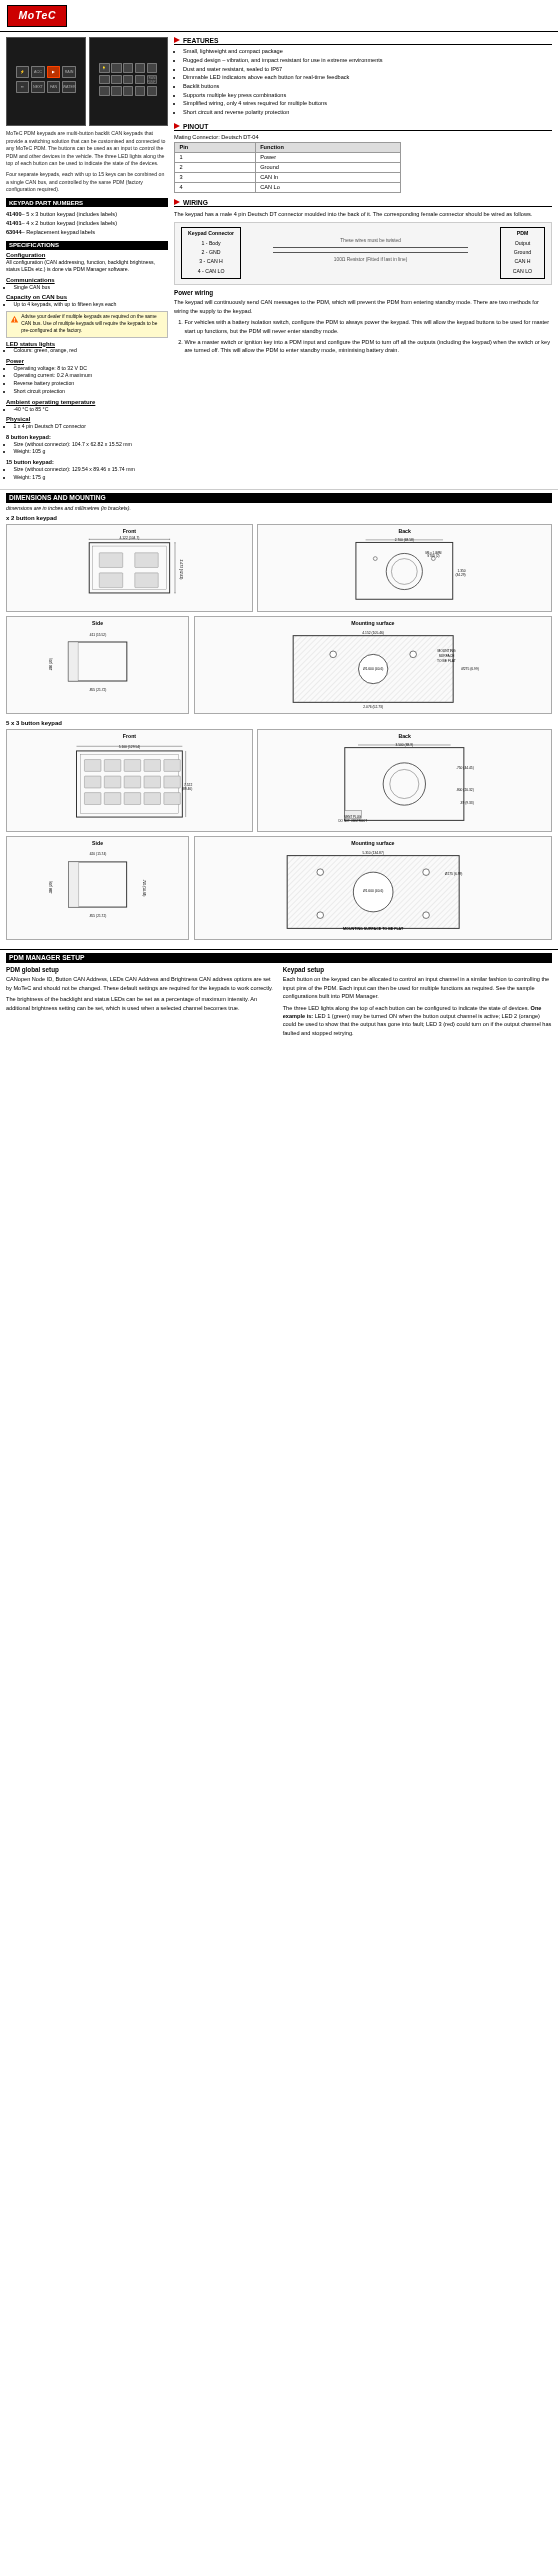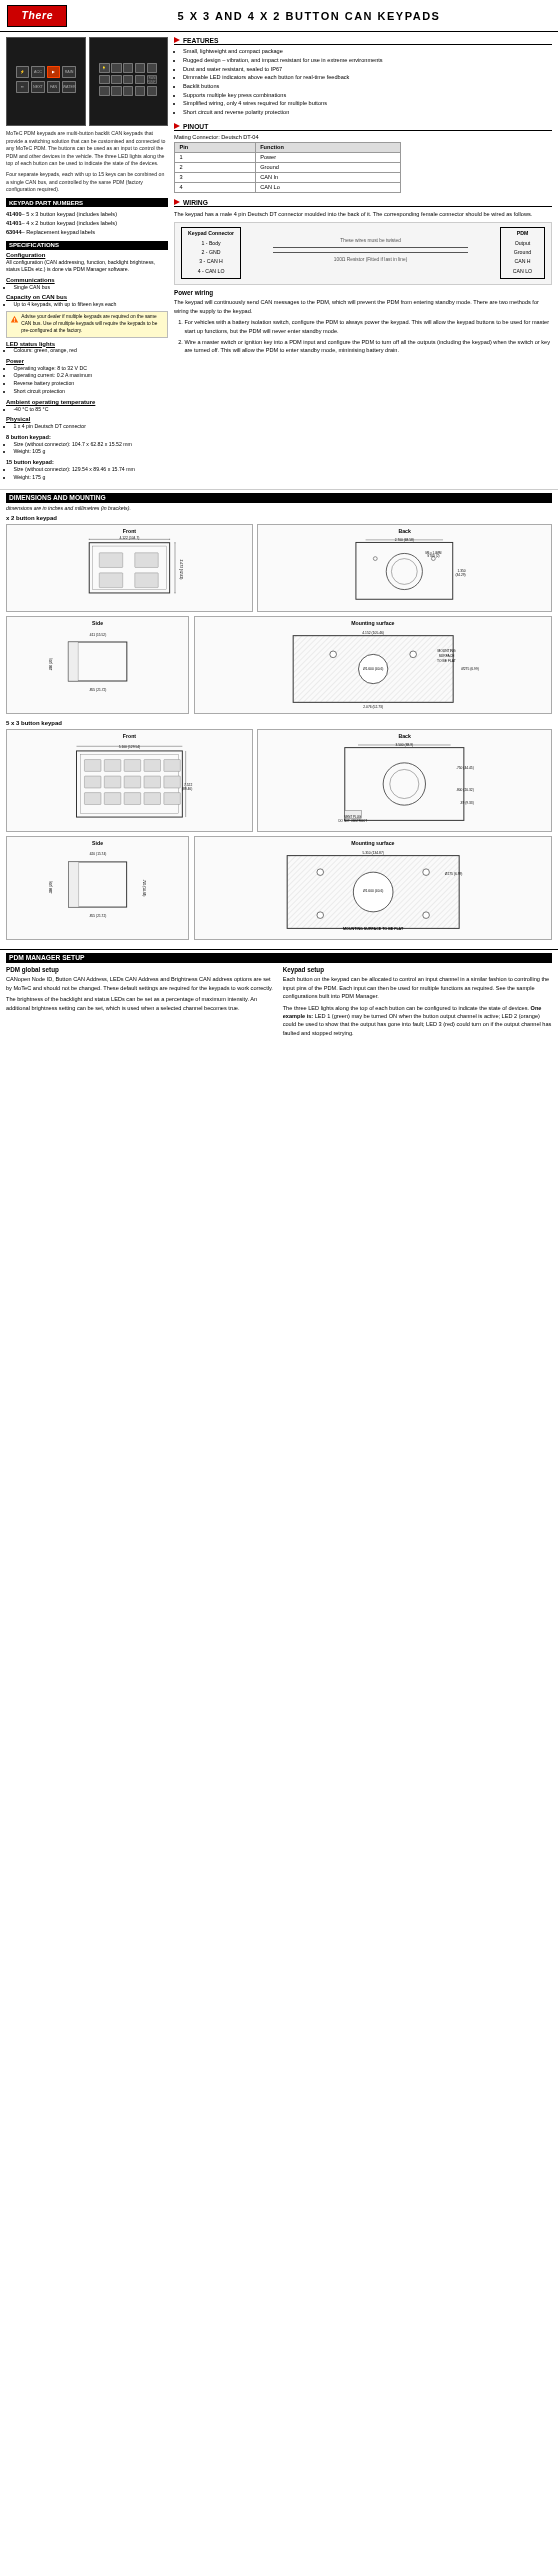--- a/index.html
+++ b/index.html
@@ -9,23 +9,22 @@
       font-size: 6px;
       color: #000;
       background: #fff;
     }
   </style>
 </head>
 <body>
 
 <div style="display:flex; align-items:center; padding:4.5px 7.4px; border-bottom:1.5px solid #000; background:#fff;">
   <div style="background:#cc0000; color:#fff; font-size:10.4px; font-weight:bold; font-style:italic; padding:4.5px 7.4px; border:0.7px solid #000; min-width:60px; text-align:center; letter-spacing:0.7px;">
-    <span>There</span>
-  </div>
-  <div style="flex:1; text-align:center; font-size:11px; font-weight:bold; letter-spacing:1.5px;">5 X 3 AND 4 X 2 BUTTON CAN KEYPADS</div>
+    <span>MoTeC</span>
+  </div>
 </div>
 
 <div style="display:flex; padding:4.5px 6px; gap:6px;">
 
   <div style="width:162px; flex-shrink:0;">
 
     <div style="display:flex; gap:3px; margin-bottom:4.5px;">
 
       <div style="flex:1; background:#1a1a1a; border:0.7px solid #555; padding:4.5px; display:flex; flex-direction:column; align-items:center; justify-content:center; min-height:89px;">
         <div style="display:grid; grid-template-columns:repeat(4,13.4px); grid-template-rows:repeat(2,12px); gap:2.2px; margin-bottom:3px;">

